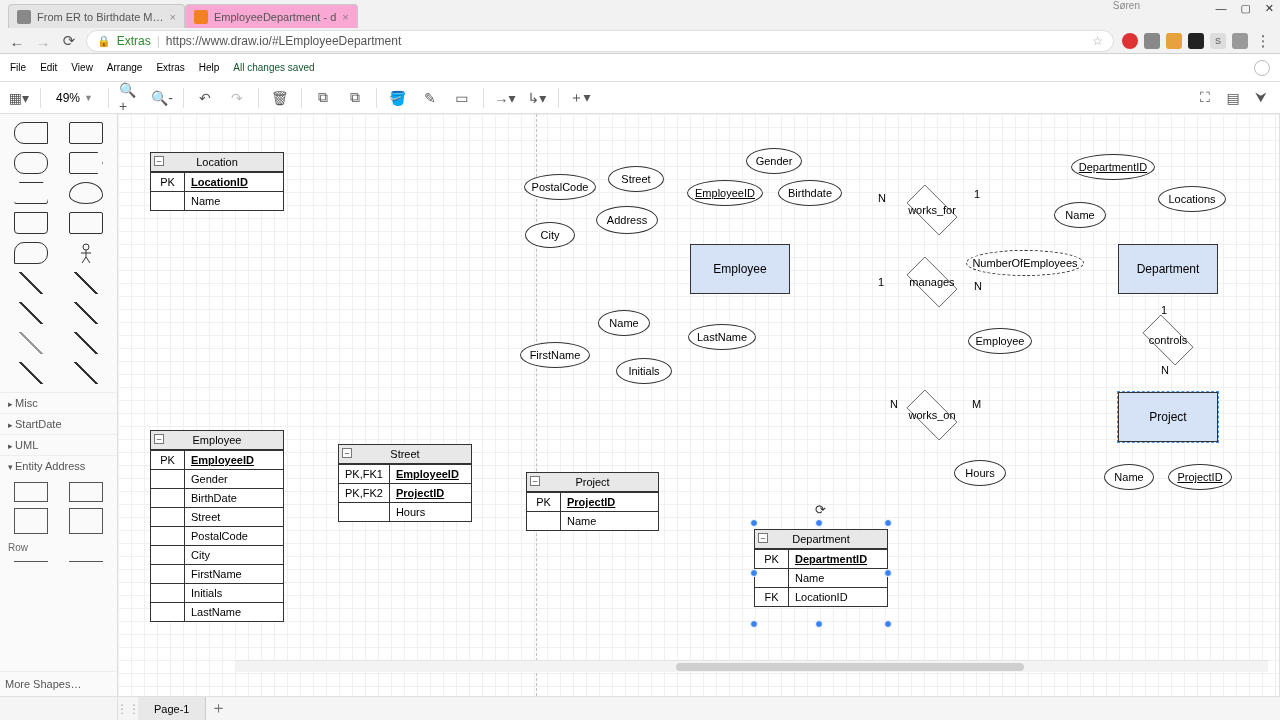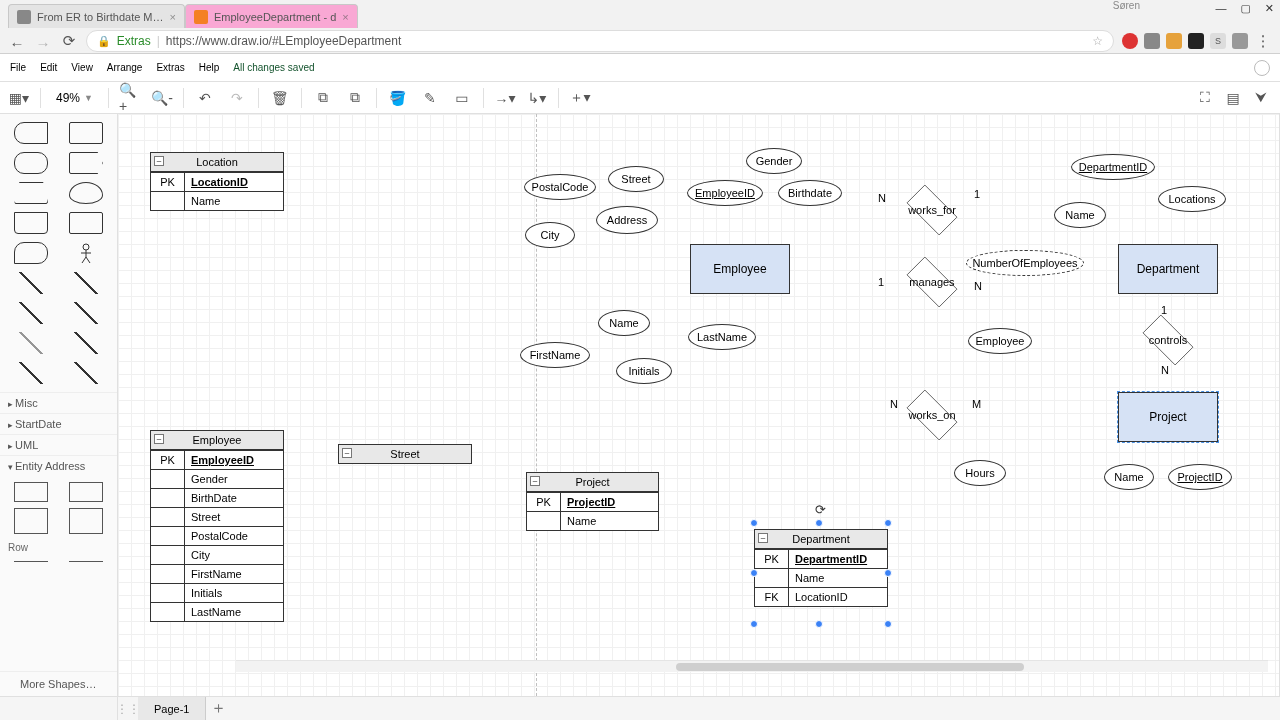--- a/index.html
+++ b/index.html
@@ -38,21 +38,21 @@
   .pal.doc{border-radius:0 0 4px 4px}
   .pal.call{border-radius:10px 10px 10px 0}
   .pal.stick{border:none;position:relative}
   .pal.line{border:none;background:linear-gradient(45deg,transparent 47%,#333 47%,#333 53%,transparent 53%)}
   .acc{padding:4px 8px;font-size:11px;color:#555;border-top:1px solid #eee;cursor:default}
   .acc::before{content:"▸ ";font-size:9px}
   .acc.open::before{content:"▾ "}
   .ershapes{display:grid;grid-template-columns:1fr 1fr;gap:6px;padding:6px}
   .ershape{width:34px;height:20px;border:1px solid #555;justify-self:center}
   .rowlbl{font-size:10px;padding:2px 8px;color:#666}
-  .more{margin-top:auto;padding:6px 20px;font-size:11px;color:#555;border-top:1px solid #eee}
+  .more{margin-top:auto;padding:6px 5px;font-size:11px;color:#555;border-top:1px solid #eee}
   .canvaswrap{flex:1;position:relative;overflow:hidden}
   .canvas{position:absolute;inset:0;background:#fff;
     background-image:
       linear-gradient(#f0f0f0 1px,transparent 1px),
       linear-gradient(90deg,#f0f0f0 1px,transparent 1px),
       linear-gradient(#ddd 1px,transparent 1px),
       linear-gradient(90deg,#ddd 1px,transparent 1px);
     background-size:13px 13px,13px 13px,65px 65px,65px 65px;
     border-right:1px solid #e0e0e0}
   .pagebreak{position:absolute;top:0;bottom:0;width:0;border-left:1.5px dashed #bfbfbf}
@@ -322,20 +322,36 @@
               <tr>
                 <td class="k"></td>
                 <td class="">LastName</td>
               </tr>
             </tbody>
           </table>
       </div>
 
       <div class="tbl" style="left:220px;top:330px;width:134px">
         <div class="hdr"><span class="tog">–</span><span>Street</span></div>
+        <table>
+            <tbody id="tb-workson">
+              <tr>
+                <td class="k">PK,FK1</td>
+                <td class="u b">EmployeeID</td>
+              </tr>
+              <tr>
+                <td class="k">PK,FK2</td>
+                <td class="u b">ProjectID</td>
+              </tr>
+              <tr>
+                <td class="k"></td>
+                <td class="">Hours</td>
+              </tr>
+            </tbody>
+          </table>
       </div>
 
       <div class="tbl" style="left:408px;top:358px;width:133px">
         <div class="hdr"><span class="tog">–</span><span>Project</span></div>
         <table>
             <tbody id="tb-project">
               <tr>
                 <td class="k">PK</td>
                 <td class="u b">ProjectID</td>
               </tr>

